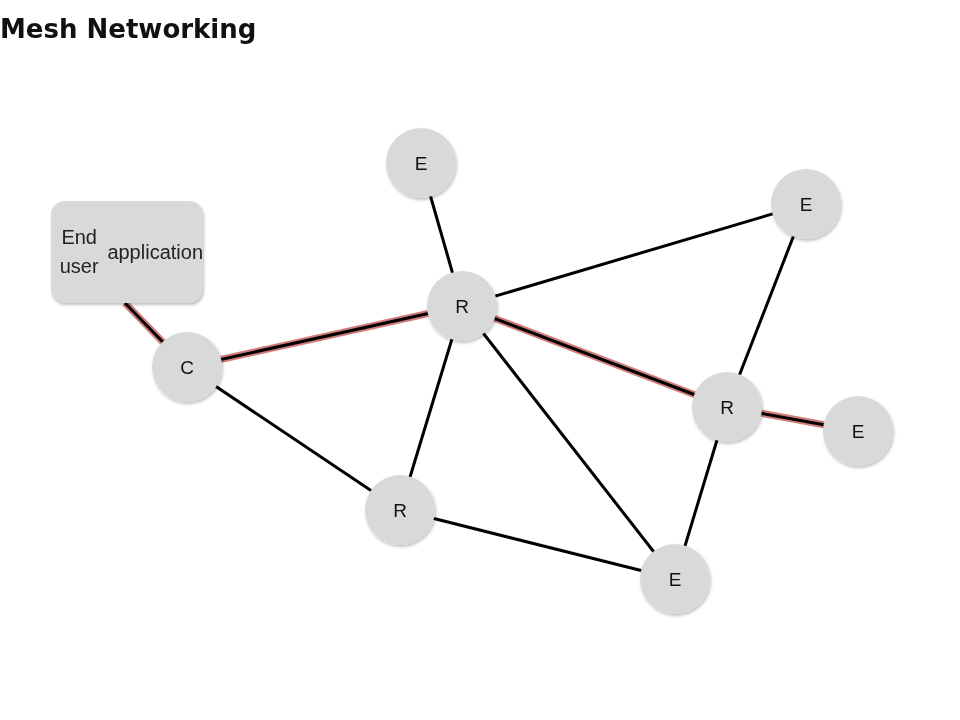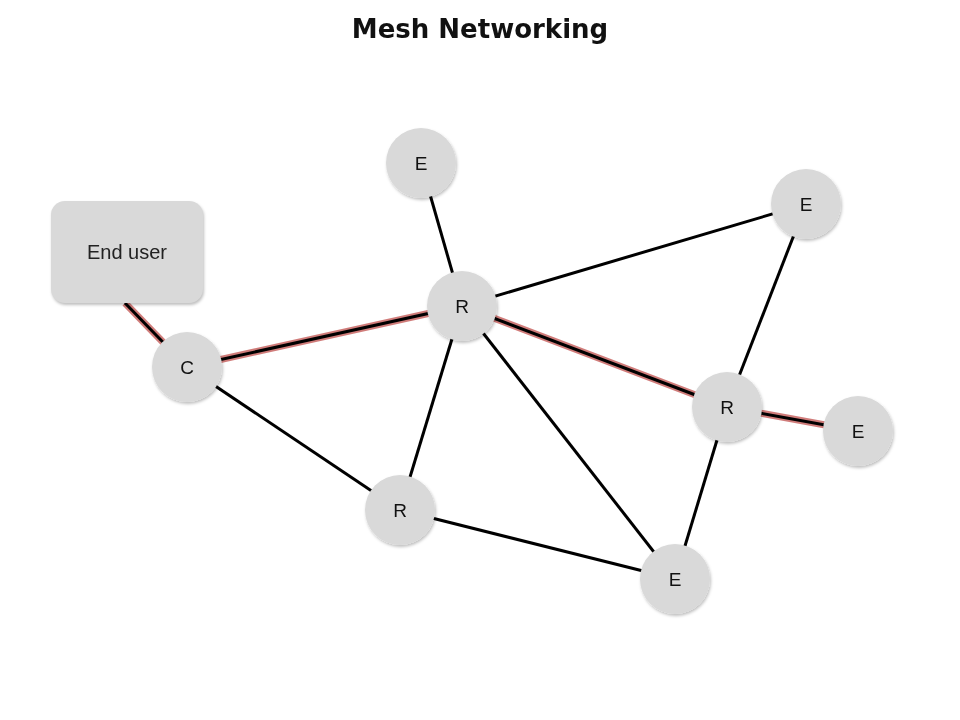--- a/index.html
+++ b/index.html
@@ -1,17 +1,17 @@
 <!DOCTYPE html>
 <html><head>
 <meta charset="utf-8">
 <style>
   html, body { margin:0; padding:0; background:#ffffff; }
   body { width:960px; height:720px; position:relative; overflow:hidden; font-family:"Liberation Sans", sans-serif; }
-  .title { position:absolute; left:0; top:14px; width:960px; text-align:center; font-family:"DejaVu Sans", sans-serif; font-weight:bold; font-size:26px; color:#111; }
+  .title { position:absolute; left:0; top:14px; width:960px; font-family:"DejaVu Sans", sans-serif; font-weight:bold; font-size:26px; color:#111; }
   svg { position:absolute; left:0; top:0; }
   .node-label { font-family:"Liberation Sans", sans-serif; font-size:19px; fill:#111; text-anchor:middle; dominant-baseline:central; }
   .app-box { position:absolute; left:51px; top:201px; width:152px; height:102px; background:#d9d9d9; border-radius:14px; box-shadow:1px 2px 3px rgba(0,0,0,0.25); display:flex; flex-direction:row; justify-content:center; align-items:center; font-size:20px; color:#222; line-height:29px; text-align:center; }
 </style>
 </head>
 <body>
 
 <div class="title">Mesh Networking</div>
 
 <svg id="net" width="960" height="720">
@@ -69,13 +69,14 @@
       </g>
       <g>
         <circle cx="675" cy="579" r="35" fill="#d9d9d9" filter="url(#sh)"></circle>
         <text x="675" y="579" class="node-label">E</text>
       </g>
     </g>
 </svg>
 
 <div class="app-box">
   <span>End user</span>
+  <span>application</span>
 </div>
 
 </body></html>

